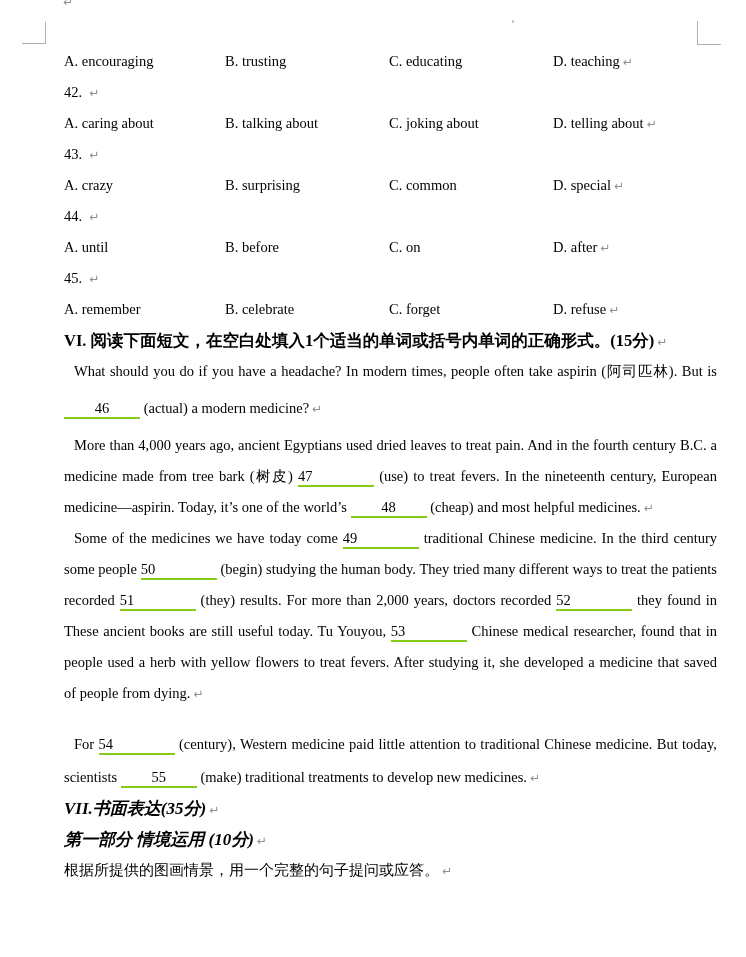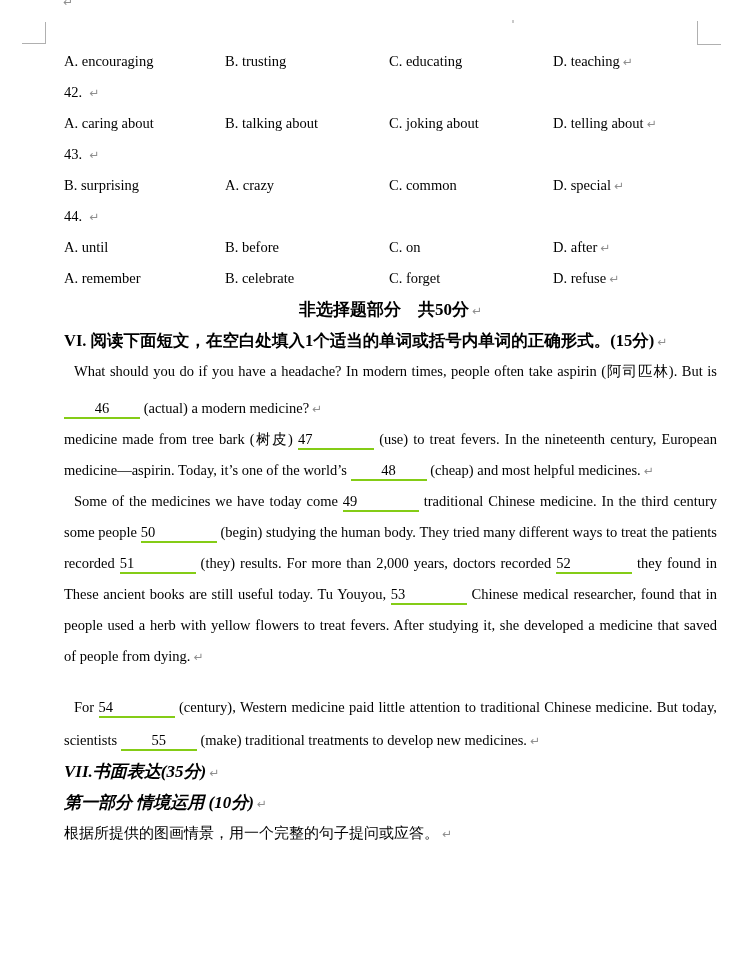--- a/index.html
+++ b/index.html
@@ -63,58 +63,59 @@
       <span>B. talking about</span>
       <span>C. joking about</span>
       <span><span>D. telling about</span><span class="pilcrow">↵</span></span>
     </div>
 
     <div class="row num-row">
       <span>43.</span><span class="pilcrow">↵</span>
     </div>
 
     <div class="row opt-row">
+      <span>A. crazy</span>
       <span>B. surprising</span>
-      <span>A. crazy</span>
       <span>C. common</span>
       <span><span>D. special</span><span class="pilcrow">↵</span></span>
     </div>
 
     <div class="row num-row">
       <span>44.</span><span class="pilcrow">↵</span>
     </div>
 
     <div class="row opt-row">
       <span>A. until</span>
       <span>B. before</span>
       <span>C. on</span>
       <span><span>D. after</span><span class="pilcrow">↵</span></span>
     </div>
 
+    <div class="row num-row">
+      <span>45.</span><span class="pilcrow">↵</span>
+    </div>
 
     <div class="row opt-row">
       <span>A. remember</span>
       <span>B. celebrate</span>
       <span>C. forget</span>
       <span><span>D. refuse</span><span class="pilcrow">↵</span></span>
     </div>
 
-    <div class="row center-heading">
-      <span>非选择题部分　共50分</span><span class="pilcrow">↵</span>
-    </div>
 
     <div class="row heading">
       <span>VI. 阅读下面短文，在空白处填入1个适当的单词或括号内单词的正确形式。(15分)</span><span class="pilcrow">↵</span>
     </div>
 
     <div class="row pline just indent">What should you do if you have a headache? In modern times,  people often take aspirin (阿司匹林). But is aspirin</div>
     <div class="row pline" style="margin-top:6px">
       <span class="blank">46</span><span> (actual) a modern medicine?</span><span class="pilcrow">↵</span>
     </div>
 
+    <div class="row pline just indent" style="margin-top:6px">More than 4,000 years ago, ancient Egyptians used dried leaves to treat pain. And in the fourth century B.C. a</div>
     <div class="row pline just">
       <span>medicine made from tree bark (树皮) </span><span class="blank">47</span><span> (use) to treat fevers. In the nineteenth century, European scientists</span>
     </div>
     <div class="row pline">
       <span>medicine—aspirin. Today, it’s one of the world’s </span><span class="blank">48</span><span> (cheap) and most helpful medicines.</span><span class="pilcrow">↵</span>
     </div>
 
     <div class="row pline just indent">
       <span>Some of the medicines we have today come </span><span class="blank">49</span><span> traditional Chinese medicine. In the third century B.C.,</span>
     </div>

